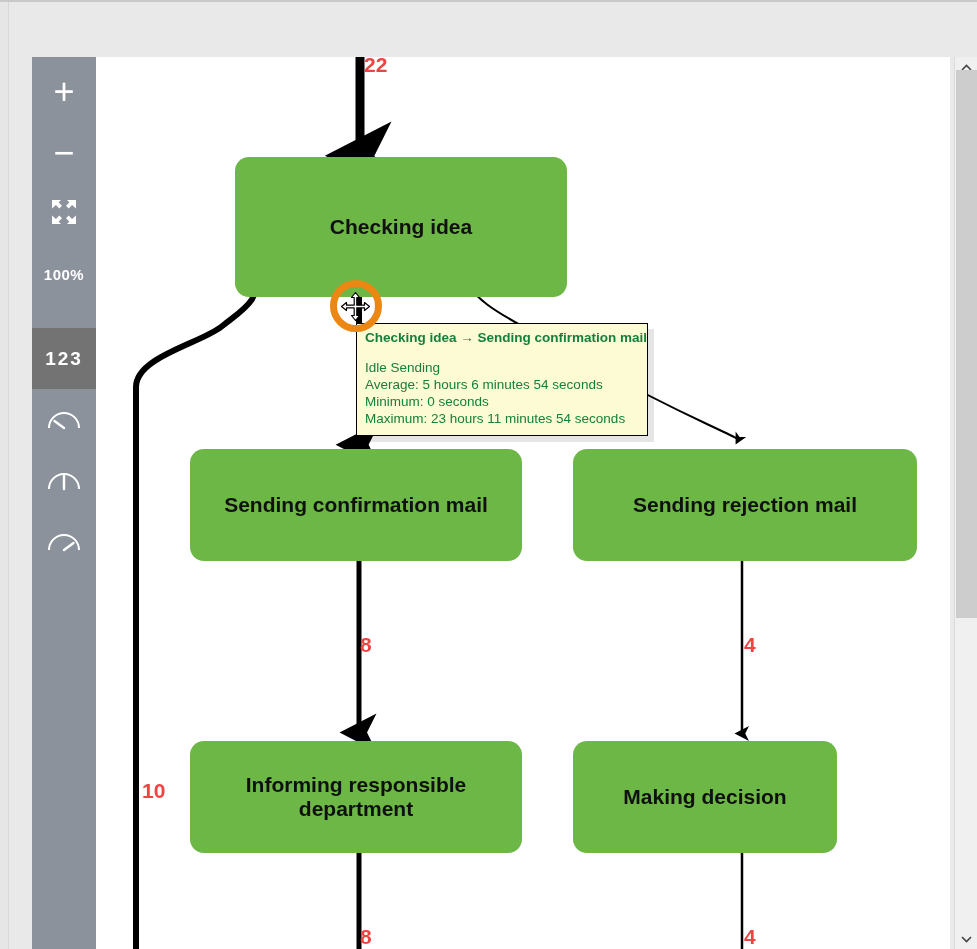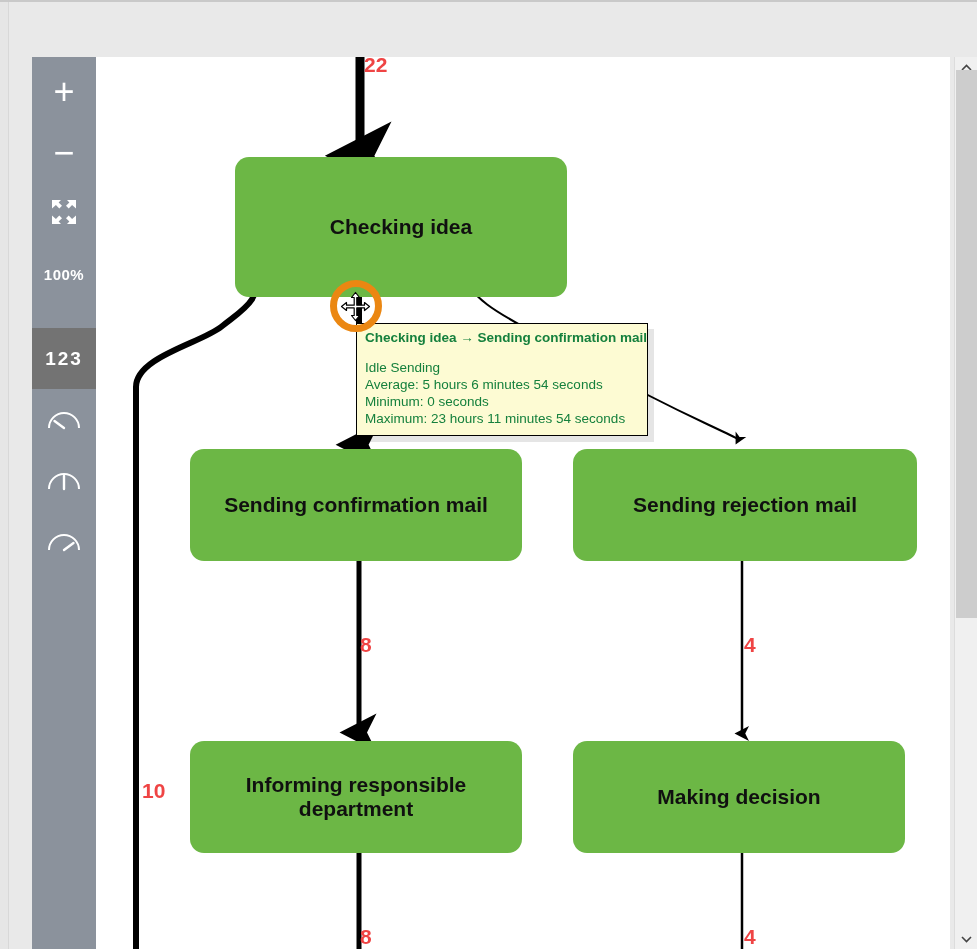--- a/index.html
+++ b/index.html
@@ -149,21 +149,21 @@
     </div>
 
     <div class="node" style="left:477px;top:392px;width:344px;height:112px;">
       <span>Sending rejection mail</span>
     </div>
 
     <div class="node" style="left:94px;top:684px;width:332px;height:112px;">
       <span>Informing responsible department</span>
     </div>
 
-    <div class="node" style="left:477px;top:684px;width:332px;height:112px;">
+    <div class="node" style="left:477px;top:684px;width:264px;height:112px;">
       <span>Making decision</span>
     </div>
 
     <span class="edge-label" style="left:268px;top:-4px;">22</span>
 
     <span class="edge-label" style="left:46px;top:722px;">10</span>
 
     <span class="edge-label" style="left:264px;top:576px;">8</span>
 
     <span class="edge-label" style="left:648px;top:576px;">4</span>

